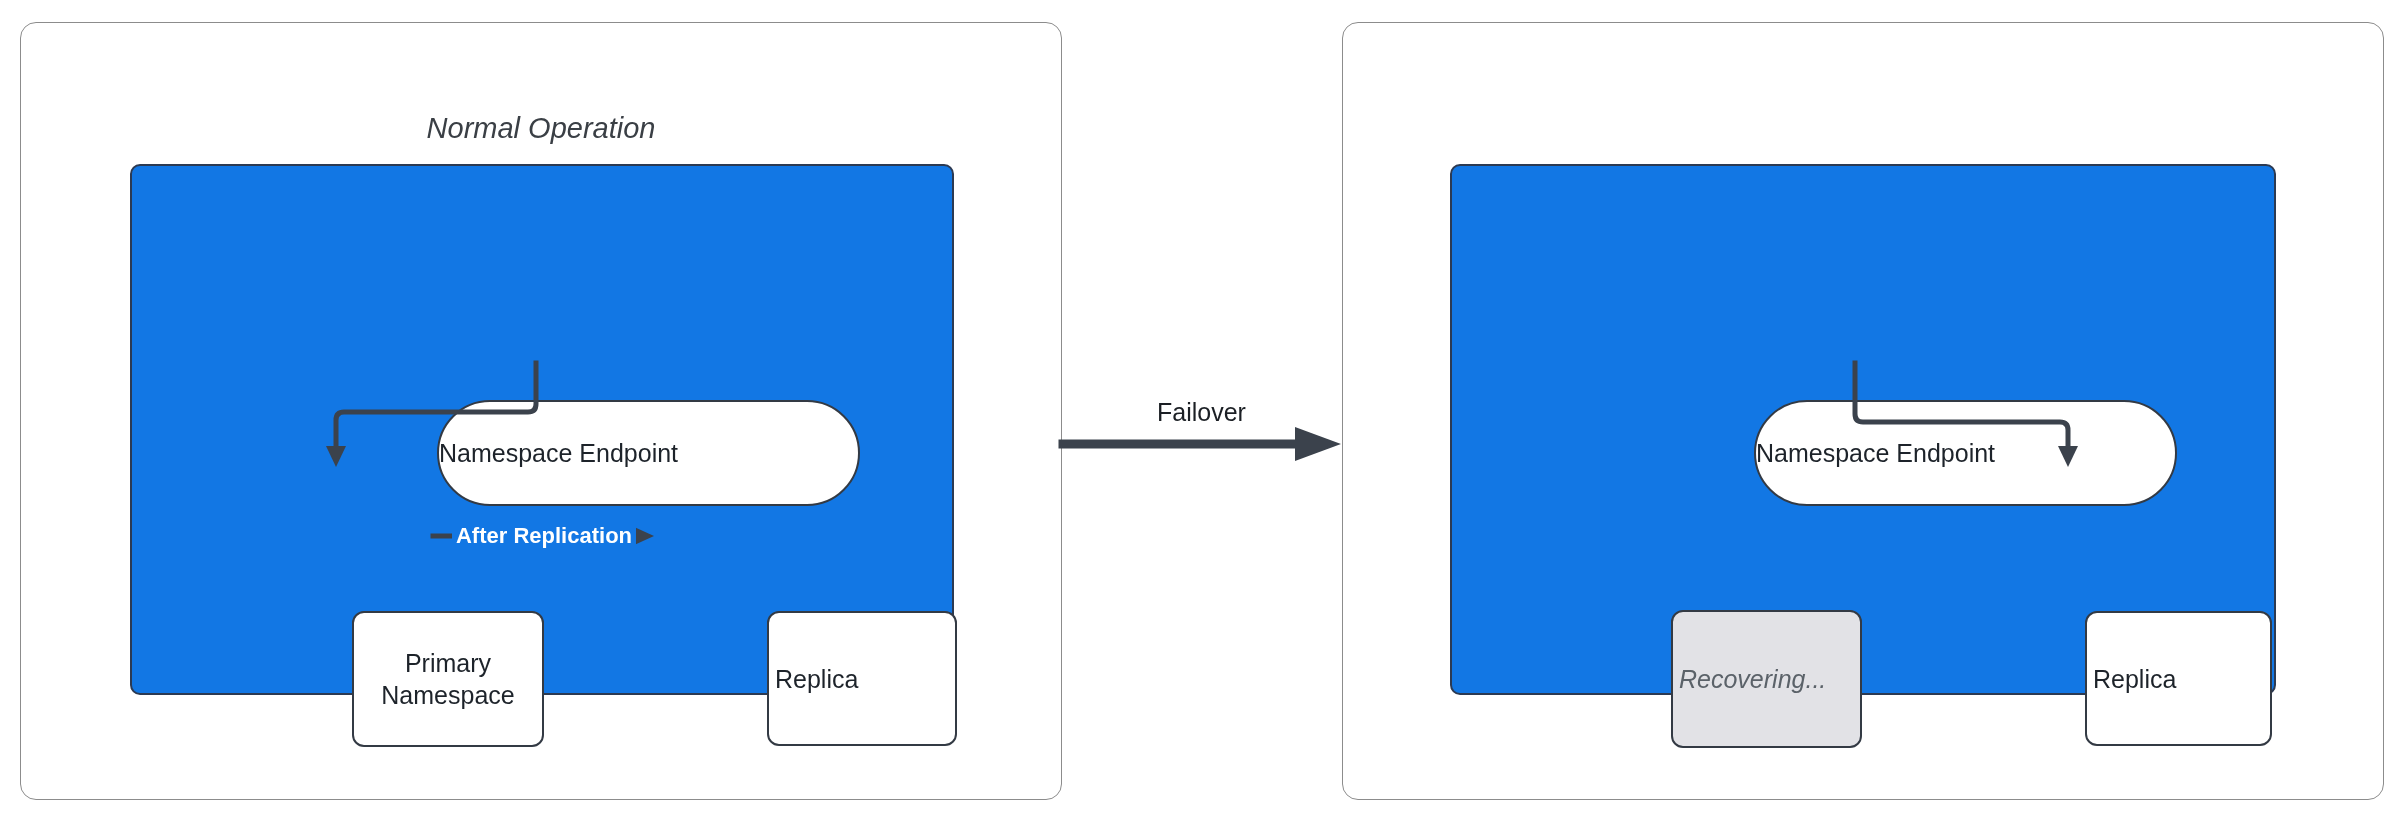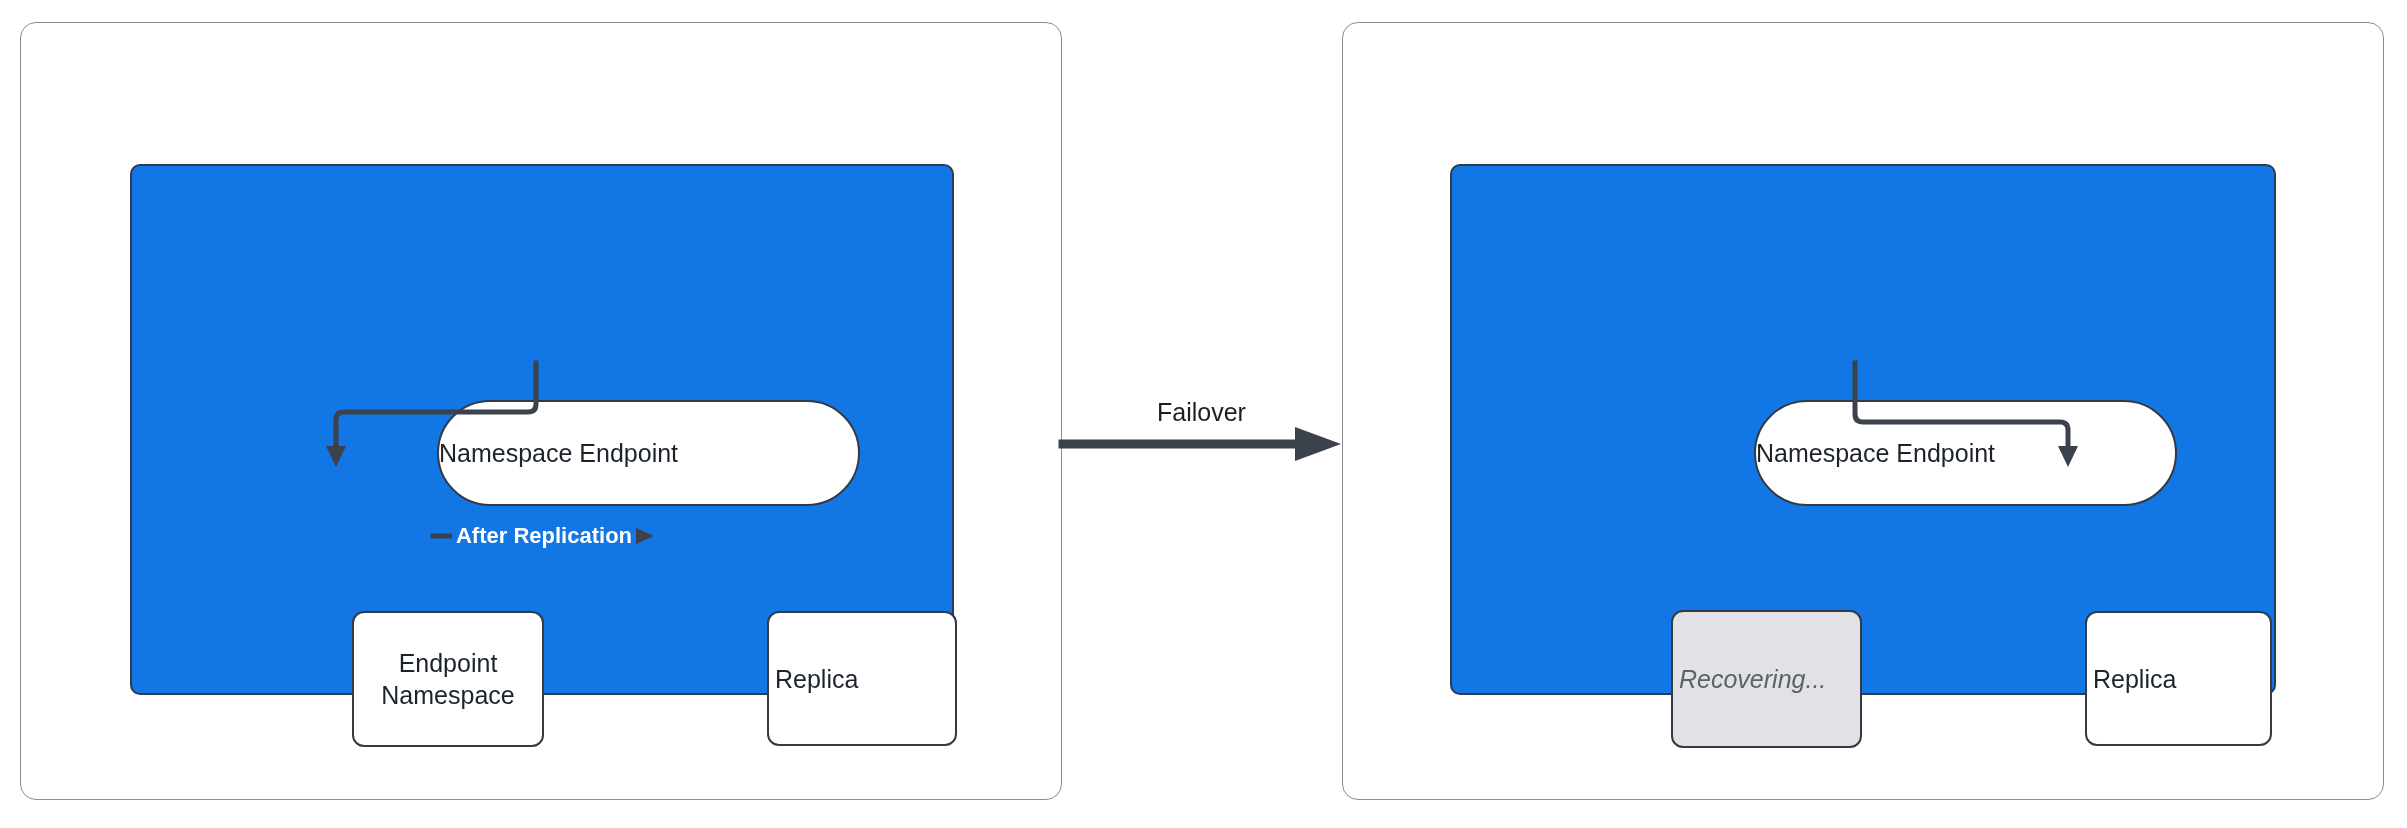--- a/index.html
+++ b/index.html
@@ -61,26 +61,27 @@
 
   .failover-label{position:absolute;left:1063px;top:395px;width:277px;height:34px;
     line-height:34px;text-align:center;font-size:25px;color:#1B1F24;}
 </style>
 </head>
 <body>
 
 <div id="canvas">
 
   <div class="panel left">
+    <div class="panel-title">Normal Operation</div>
     <div class="cluster">
       <div class="node pill">
         <span>Namespace Endpoint</span>
       </div>
       <div class="node box node-primary">
-        <span>Endpoint Namespace</span>
+        <span>Primary Namespace</span>
       </div>
       <div class="node box node-replica-l">
         <span>Replica</span>
       </div>
     </div>
   </div>
 
   <div class="panel right">
     <div class="cluster">
       <div class="node pill">

